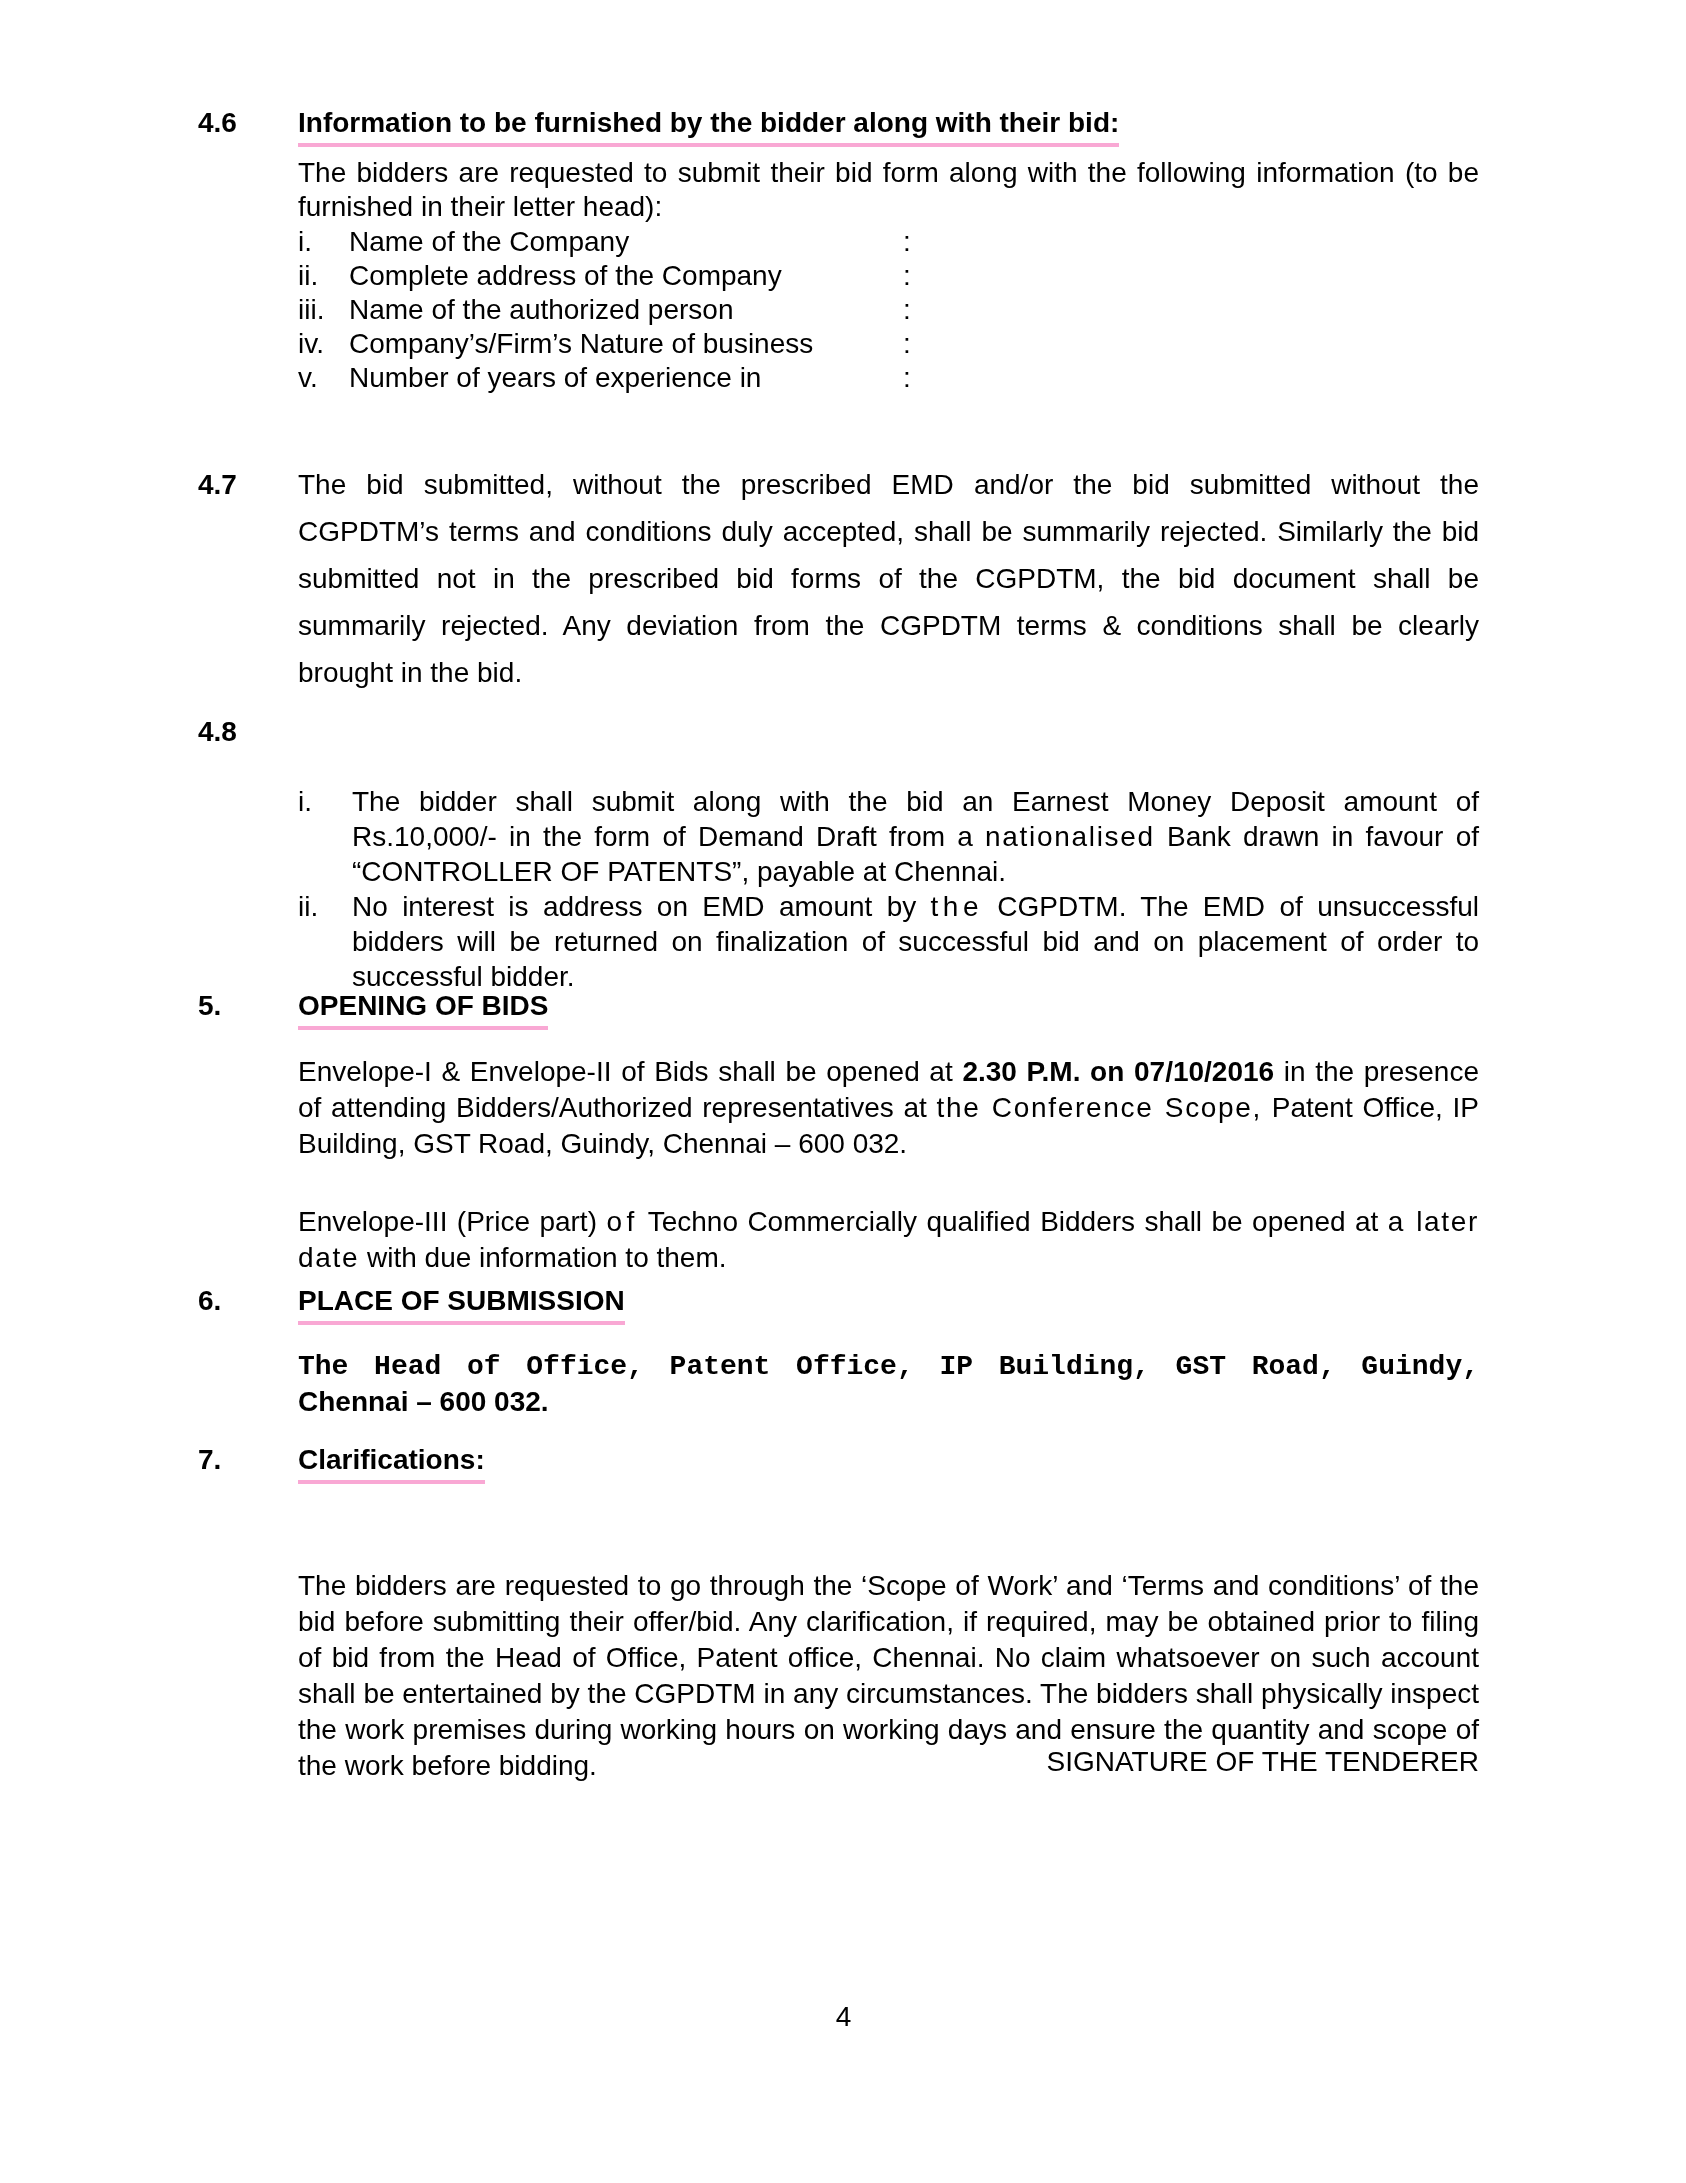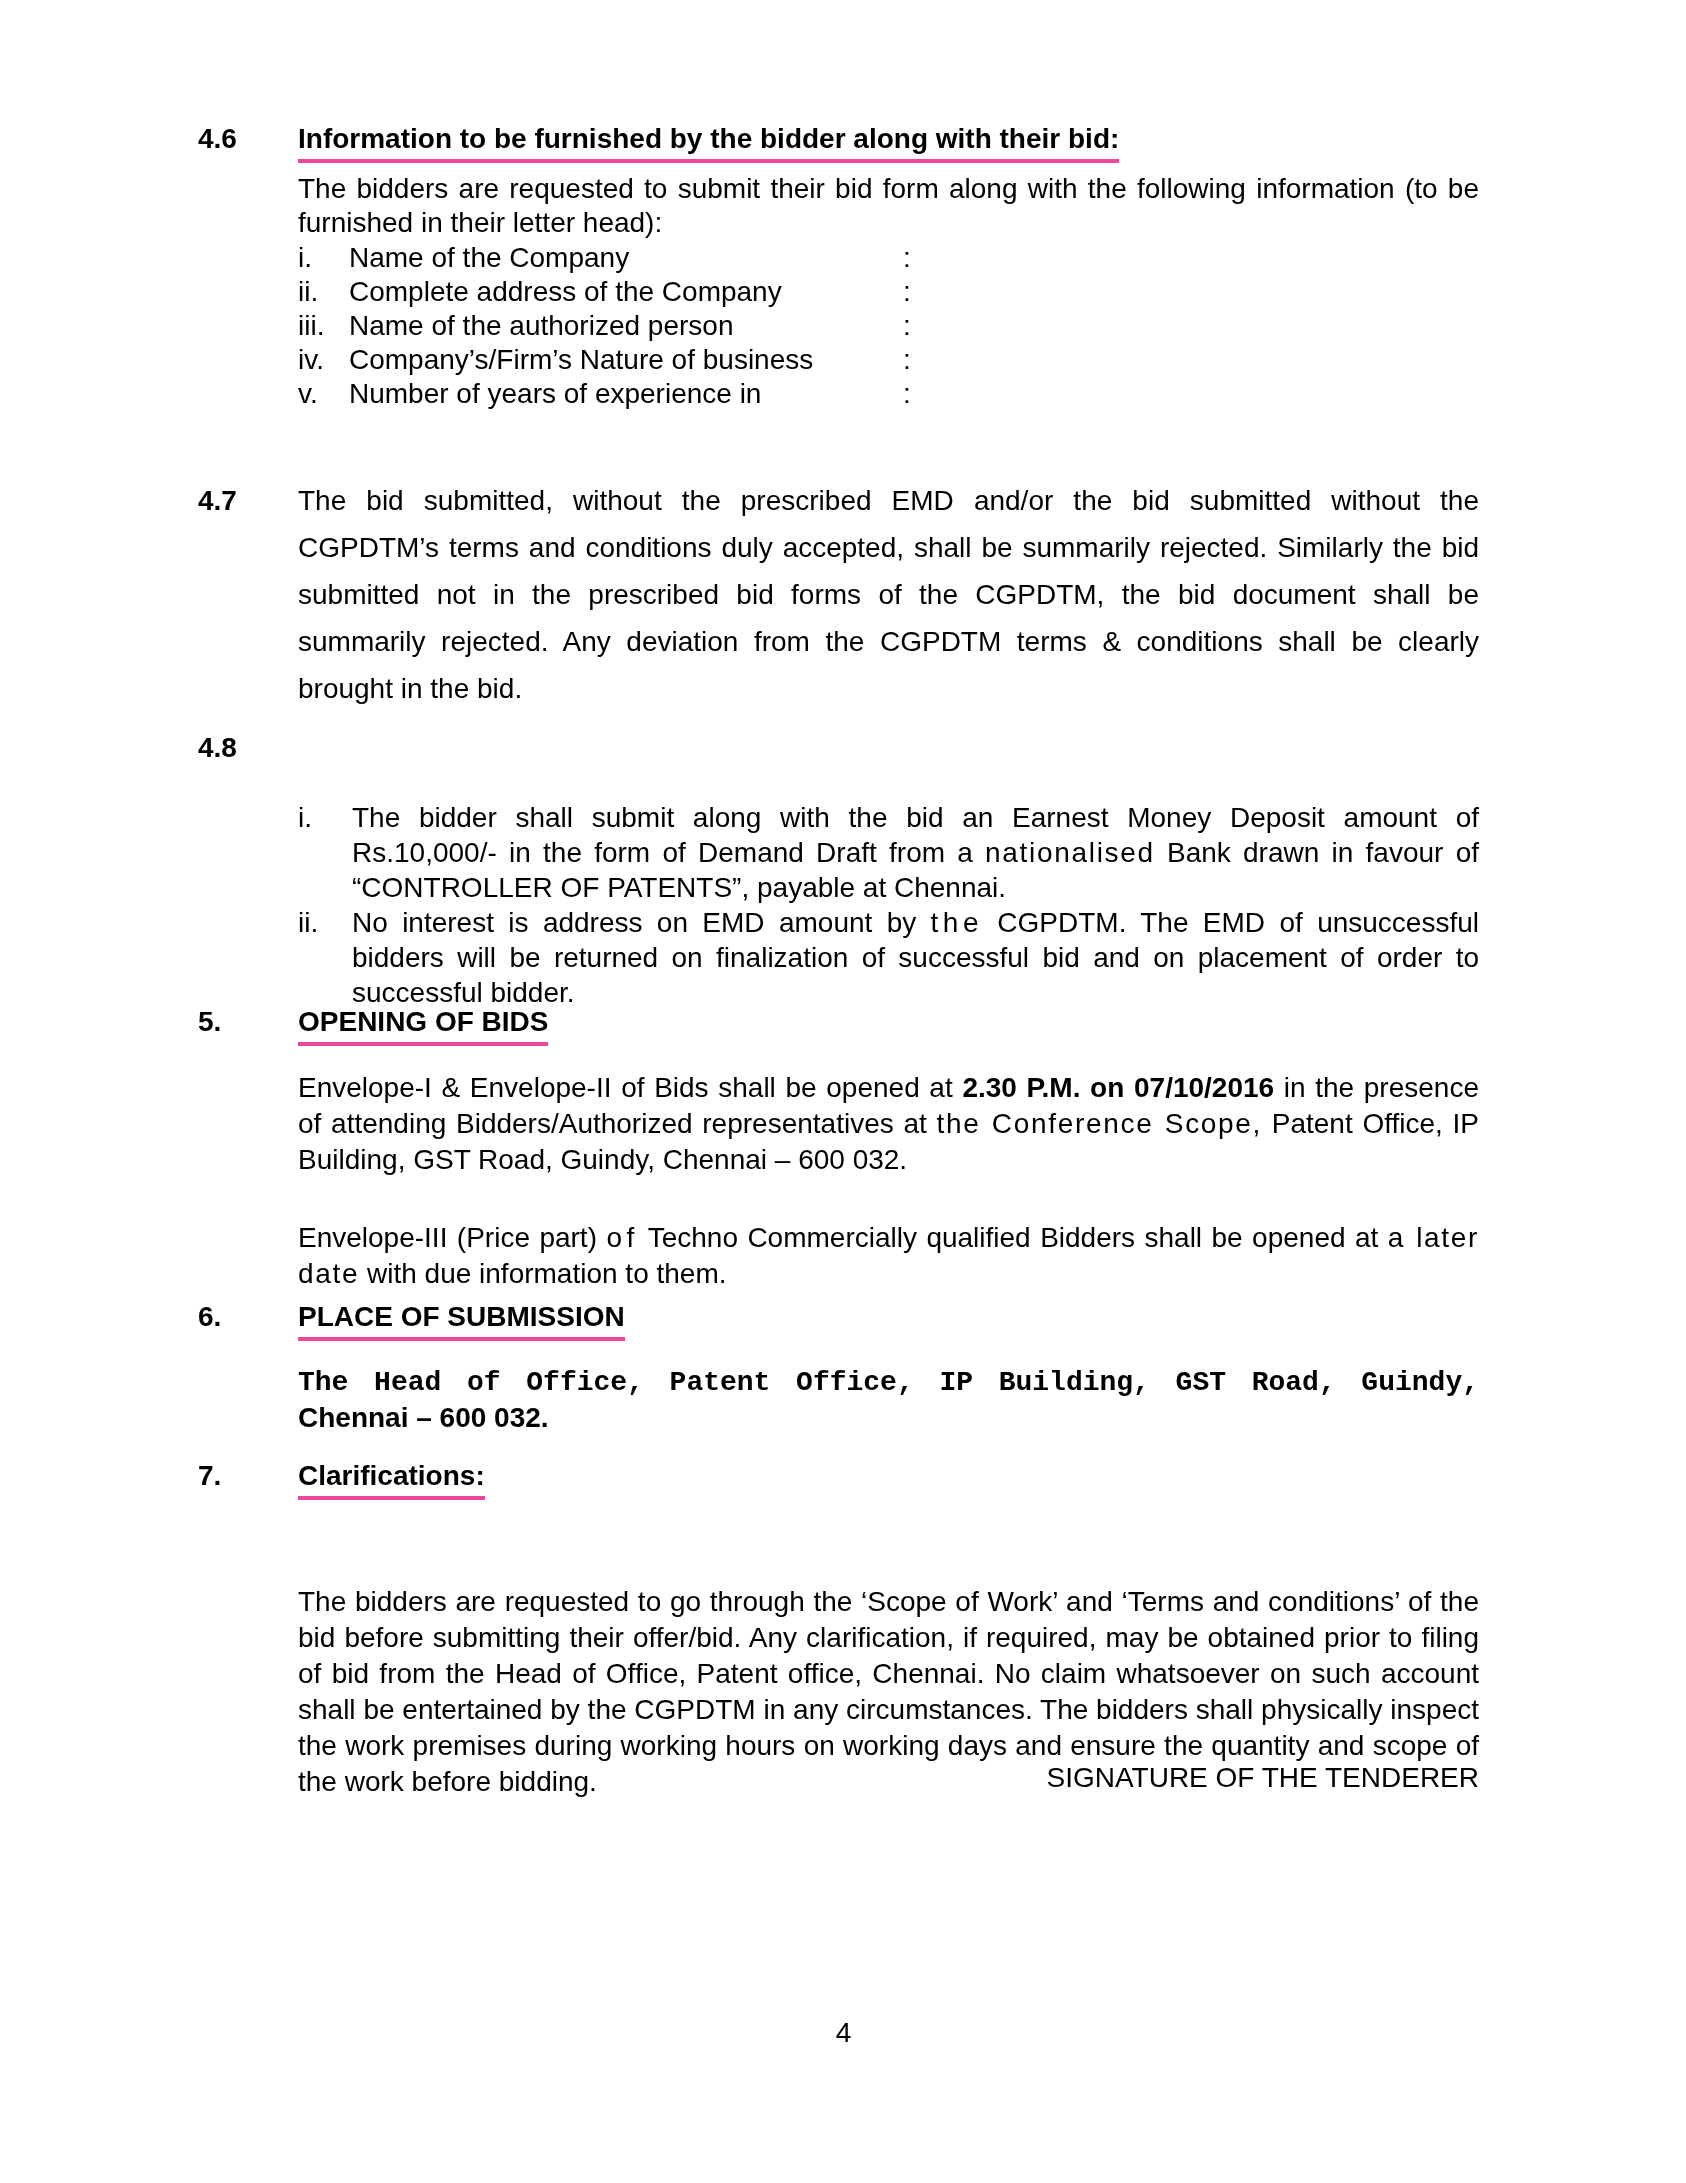--- a/index.html
+++ b/index.html
@@ -7,42 +7,42 @@
     position:relative;
     width:1687px;
     height:2183px;
     background:#ffffff;
     font-family:"Liberation Sans","DejaVu Sans",sans-serif;
     font-size:28px;
     color:#000000;
     margin:0 auto;
     overflow:hidden;
   }
-  .row{position:absolute;left:0;width:1687px;margin-top:16px;}
+  .row{position:absolute;left:0;width:1687px;}
   .num{
     position:absolute;
     left:198px;
     top:0;
     font-weight:bold;
     line-height:34px;
     white-space:nowrap;
   }
   .body{
     margin-left:298px;
     width:1181px;
   }
   .just{text-align:justify;}
   .lh52{line-height:34px;}
   .lh53{line-height:35px;}
   .lh54{line-height:36px;}
   .lh71{line-height:47px;}
   .h{
     font-weight:bold;
     line-height:34px;
-    border-bottom:4px solid #ec4899;
+    border-bottom:4px solid #f9a8d4;
     padding-bottom:3.3px;
     display:inline-block;
   }
   .bold{font-weight:bold;}
   
   .li46{position:relative;padding-left:51px;line-height:34px;}
   .li46 .rn{position:absolute;left:0;top:0;}
   .li46 .col{position:absolute;left:605px;top:0;}
   
   .li48{position:relative;padding-left:54px;text-align:justify;line-height:35px;}

